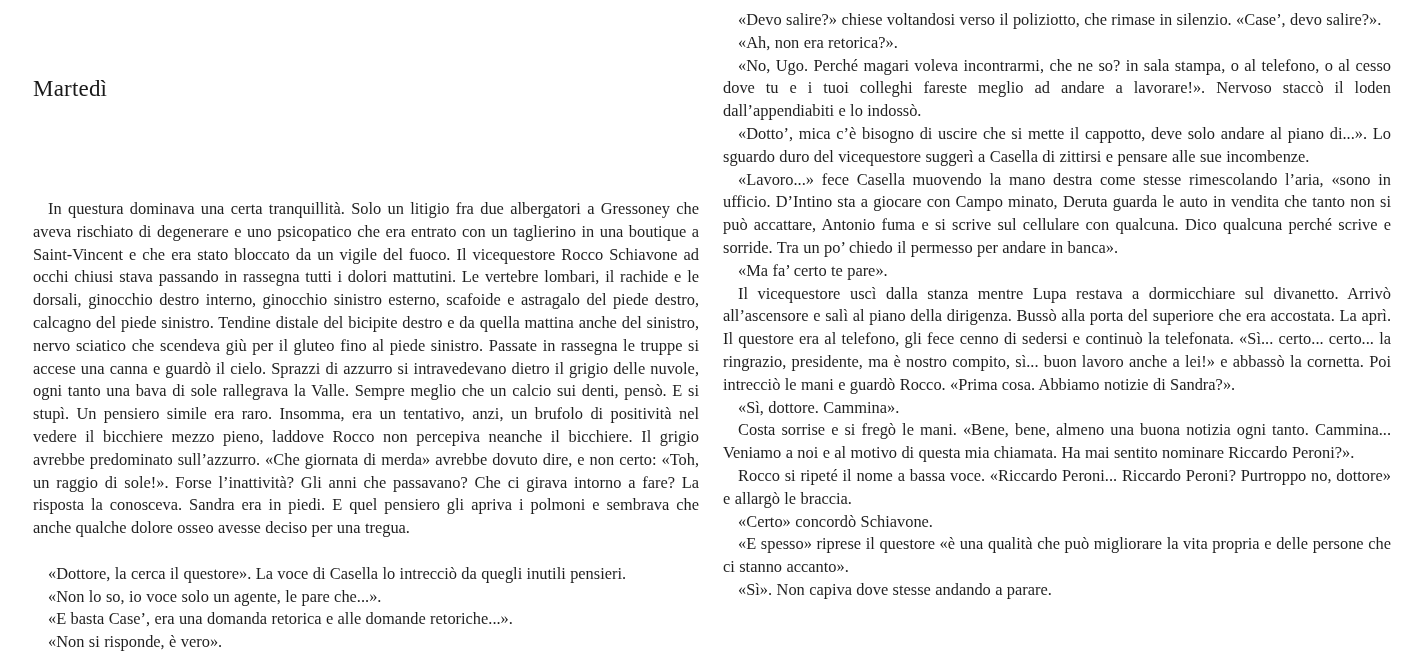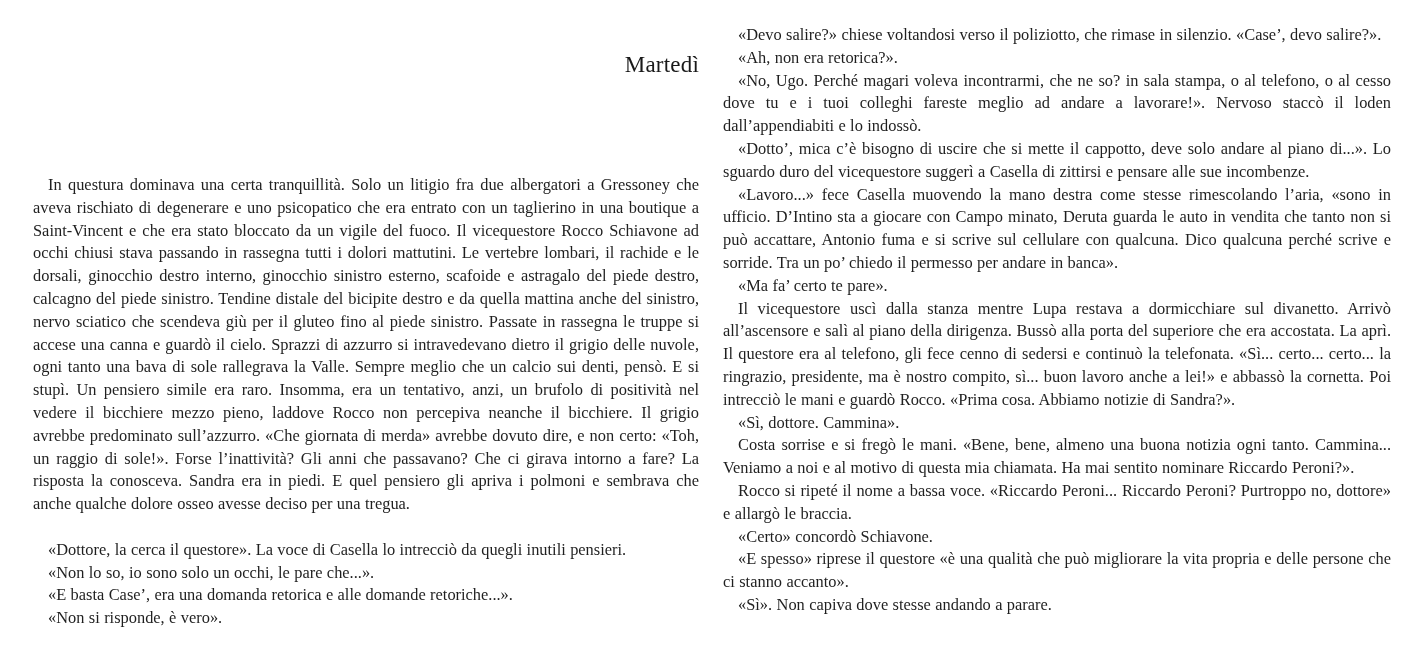--- a/index.html
+++ b/index.html
@@ -24,25 +24,25 @@
     top: 0;
     height: 654px;
   }
   .page-left {
     left: 33px;
     width: 666px;
   }
   .page-right {
     left: 723px;
     width: 668px;
-    padding-top: 24px;
+    padding-top: 9px;
   }
   .chapter-title {
-    margin-top: 52px;
-    text-align: right;
+    margin-top: 76px;
+    text-align: left;
     font-size: 23px;
     font-weight: 400;
     letter-spacing: 0.2px;
     color: #191919;
   }
   .body-text {
     margin-top: 96px;
   }
   p.para {
     font-size: 16.4px;
@@ -62,21 +62,21 @@
 <main class="spread">
 
   <section class="page page-left">
     <h1 class="chapter-title">Martedì</h1>
 
     <div class="body-text">
       <p class="para">In questura dominava una certa tranquillità. Solo un litigio fra due albergatori a Gressoney che aveva rischiato di degenerare e uno psicopatico che era entrato con un taglierino in una boutique a Saint-Vincent e che era stato bloccato da un vigile del fuoco. Il vicequestore Rocco Schiavone ad occhi chiusi stava passando in rassegna tutti i dolori mattutini. Le vertebre lombari, il rachide e le dorsali, ginocchio destro interno, ginocchio sinistro esterno, scafoide e astragalo del piede destro, calcagno del piede sinistro. Tendine distale del bicipite destro e da quella mattina anche del sinistro, nervo sciatico che scendeva giù per il gluteo fino al piede sinistro. Passate in rassegna le truppe si accese una canna e guardò il cielo. Sprazzi di azzurro si intravedevano dietro il grigio delle nuvole, ogni tanto una bava di sole rallegrava la Valle. Sempre meglio che un calcio sui denti, pensò. E si stupì. Un pensiero simile era raro. Insomma, era un tentativo, anzi, un brufolo di positività nel vedere il bicchiere mezzo pieno, laddove Rocco non percepiva neanche il bicchiere. Il grigio avrebbe predominato sull’azzurro. «Che giornata di merda» avrebbe dovuto dire, e non certo: «Toh, un raggio di sole!». Forse l’inattività? Gli anni che passavano? Che ci girava intorno a fare? La risposta la conosceva. Sandra era in piedi. E quel pensiero gli apriva i polmoni e sembrava che anche qualche dolore osseo avesse deciso per una tregua.</p>
 
       <div class="dialogue-block">
         <p class="para">«Dottore, la cerca il questore». La voce di Casella lo intrecciò da quegli inutili pensieri.</p>
-        <p class="para">«Non lo so, io sono solo un occhi, le pare che...».</p>
+        <p class="para">«Non lo so, io voce solo un agente, le pare che...».</p>
         <p class="para">«E basta Case’, era una domanda retorica e alle domande retoriche...».</p>
         <p class="para">«Non si risponde, è vero».</p>
       </div>
     </div>
   </section>
 
   <section class="page page-right">
     <p class="para">«Devo salire?» chiese voltandosi verso il poliziotto, che rimase in silenzio. «Case’, devo salire?».</p>
     <p class="para">«Ah, non era retorica?».</p>
     <p class="para">«No, Ugo. Perché magari voleva incontrarmi, che ne so? in sala stampa, o al telefono, o al cesso dove tu e i tuoi colleghi fareste meglio ad andare a lavorare!». Nervoso staccò il loden dall’appendiabiti e lo indossò.</p>

